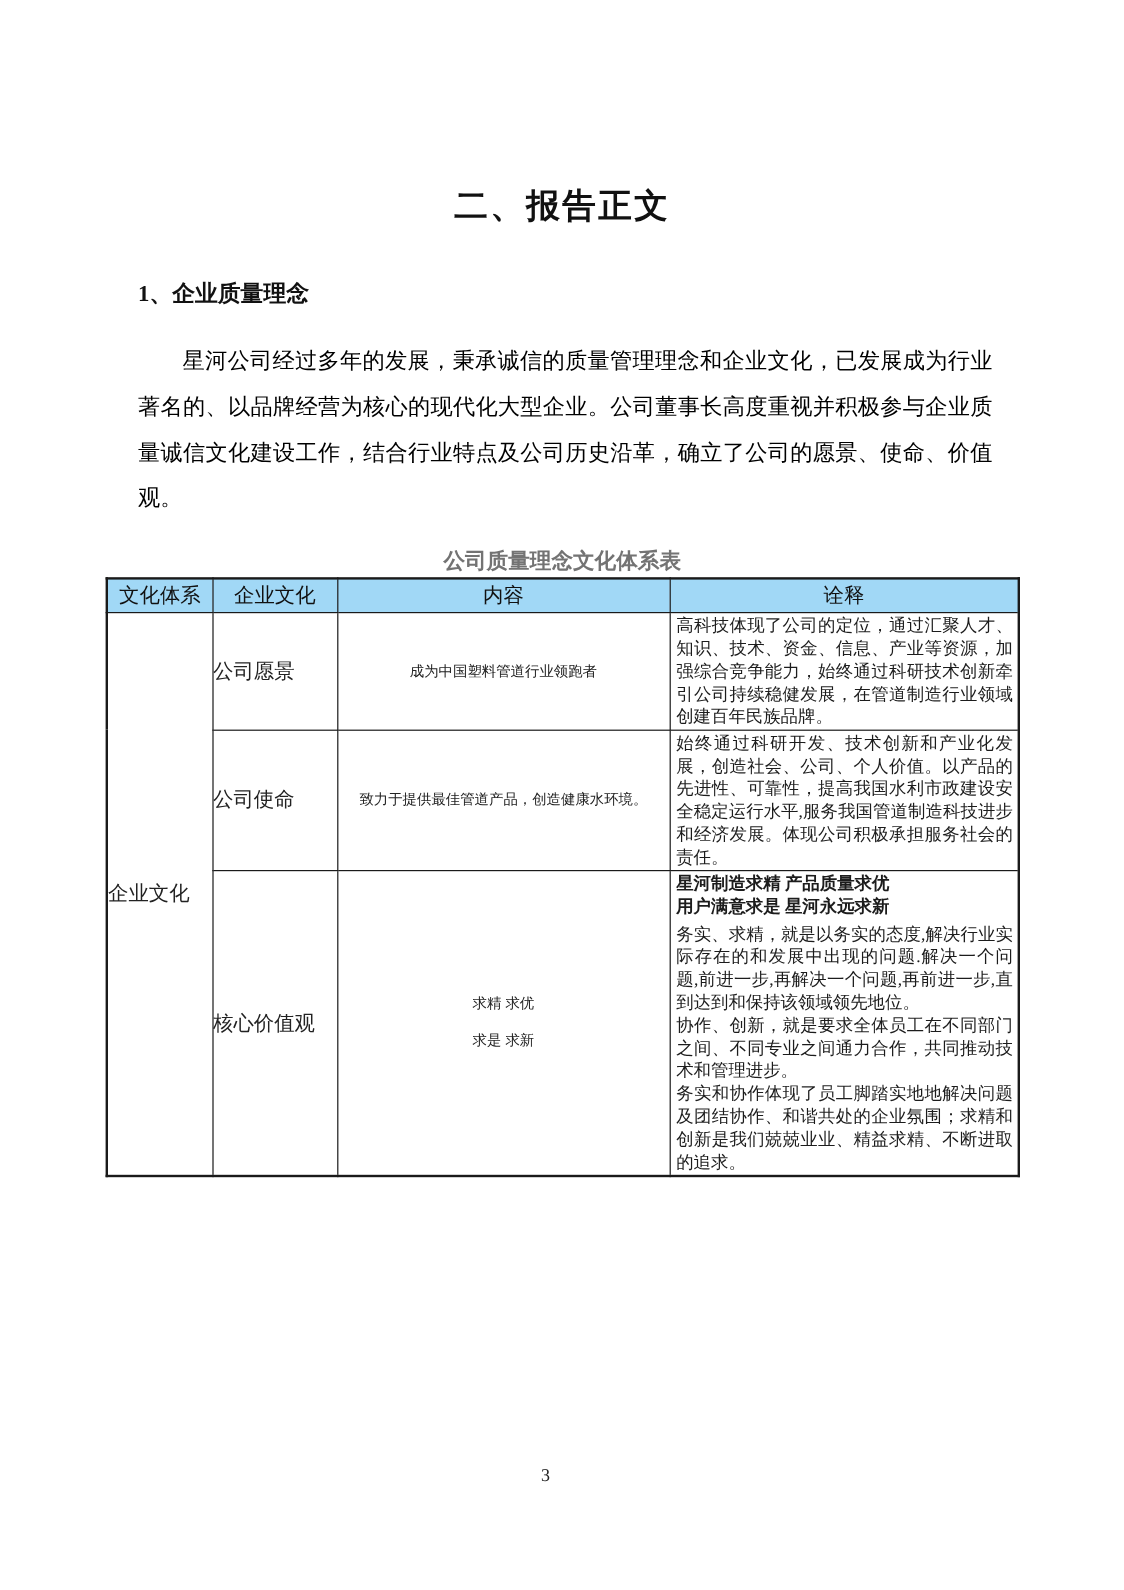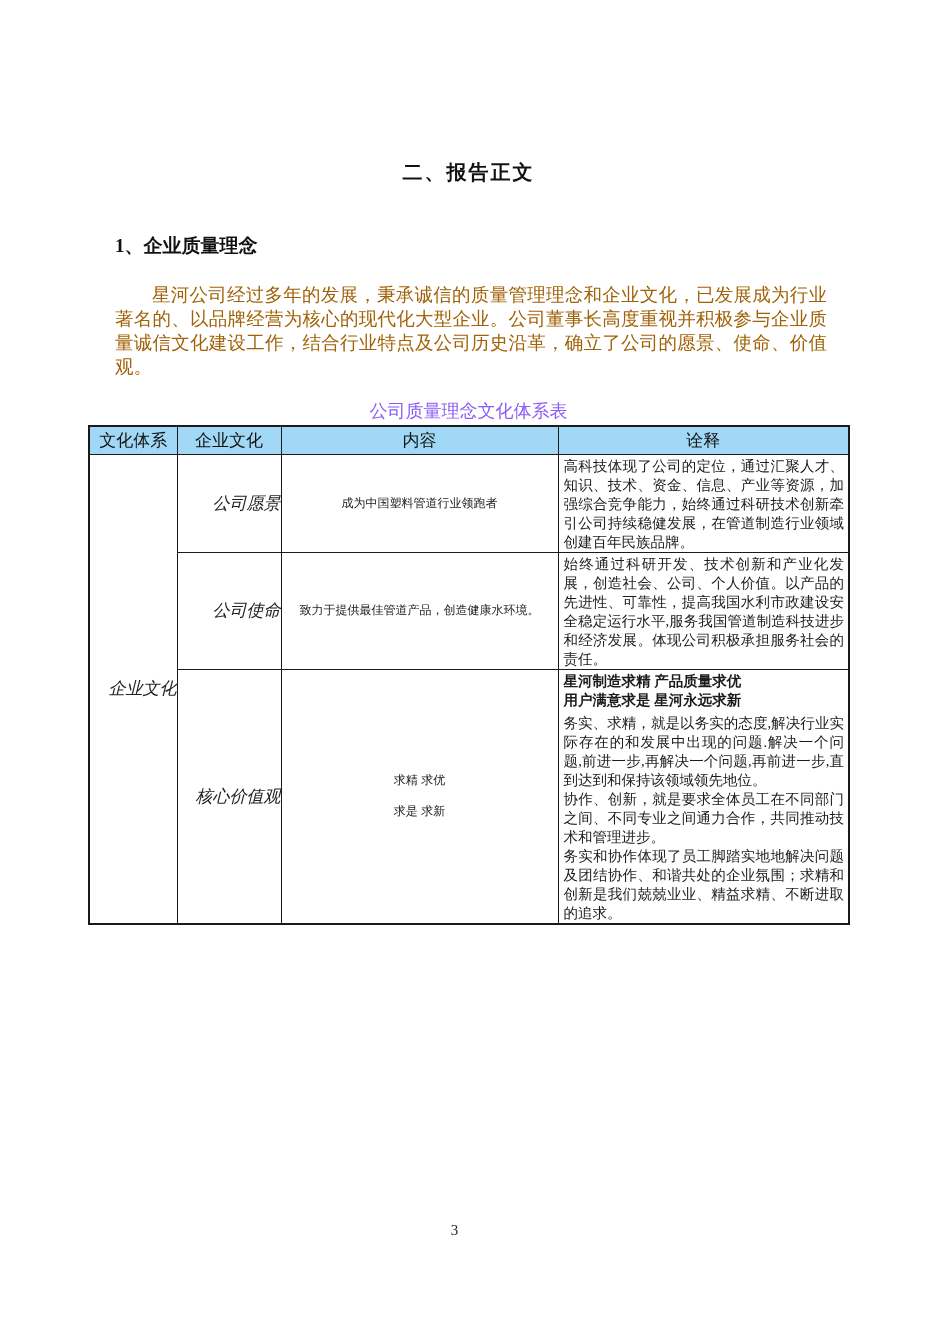--- a/index.html
+++ b/index.html
@@ -17,51 +17,51 @@
     position: absolute;
     left: 88px;
     top: 0;
     width: 761px;
   }
   .doc-title {
     margin: 0;
     padding-top: 152px;
     font-family: "Liberation Sans", sans-serif;
     font-weight: bold;
-    font-size: 20px;
+    font-size: 28px;
     line-height: 40px;
     letter-spacing: 2px;
     text-align: center;
     color: #111;
   }
   .section-heading {
     margin: 41px 0 0 27px;
     font-family: "Liberation Serif", serif;
     font-weight: bold;
     font-size: 19px;
     line-height: 26px;
     color: #111;
   }
   .body-p {
     margin: 24px 22px 0 27px;
     font-size: 18.5px;
-    line-height: 24px;
+    line-height: 38px;
     text-align: justify;
     text-indent: 2em;
-    color: #a16207;
+    color: #000000;
   }
   .body-p.after-table { margin-top: 13px; }
   .body-p.last { margin-top: 14px; }
   .table-caption {
     margin: 20px 0 2px 0;
-    font-weight: normal;
+    font-weight: bold;
     font-size: 18px;
     line-height: 24px;
     text-align: center;
-    color: #8b5cf6;
+    color: #737373;
   }
   table.culture-table {
     width: 760px;
     border-collapse: collapse;
     border: 2px solid #1a1a1a;
     table-layout: fixed;
   }
   .culture-table th, .culture-table td {
     border: 1px solid #1a1a1a;
     padding: 0;
@@ -71,24 +71,23 @@
     background: #a1d8f6;
     font-family: "Liberation Sans", sans-serif;
     font-weight: normal;
     font-size: 17px;
     text-align: center;
     color: #111;
   }
   td.cell-category, td.cell-label {
     font-family: "Liberation Sans", sans-serif;
     font-size: 17px;
-    text-align: right;
+    text-align: left;
     vertical-align: middle;
     color: #222;
-    font-style: italic;
   }
   td.cell-content {
     font-family: "Liberation Sans", sans-serif;
     font-size: 12px;
     line-height: 31px;
     text-align: center;
     vertical-align: middle;
     color: #222;
     padding: 0 1px;
   }

